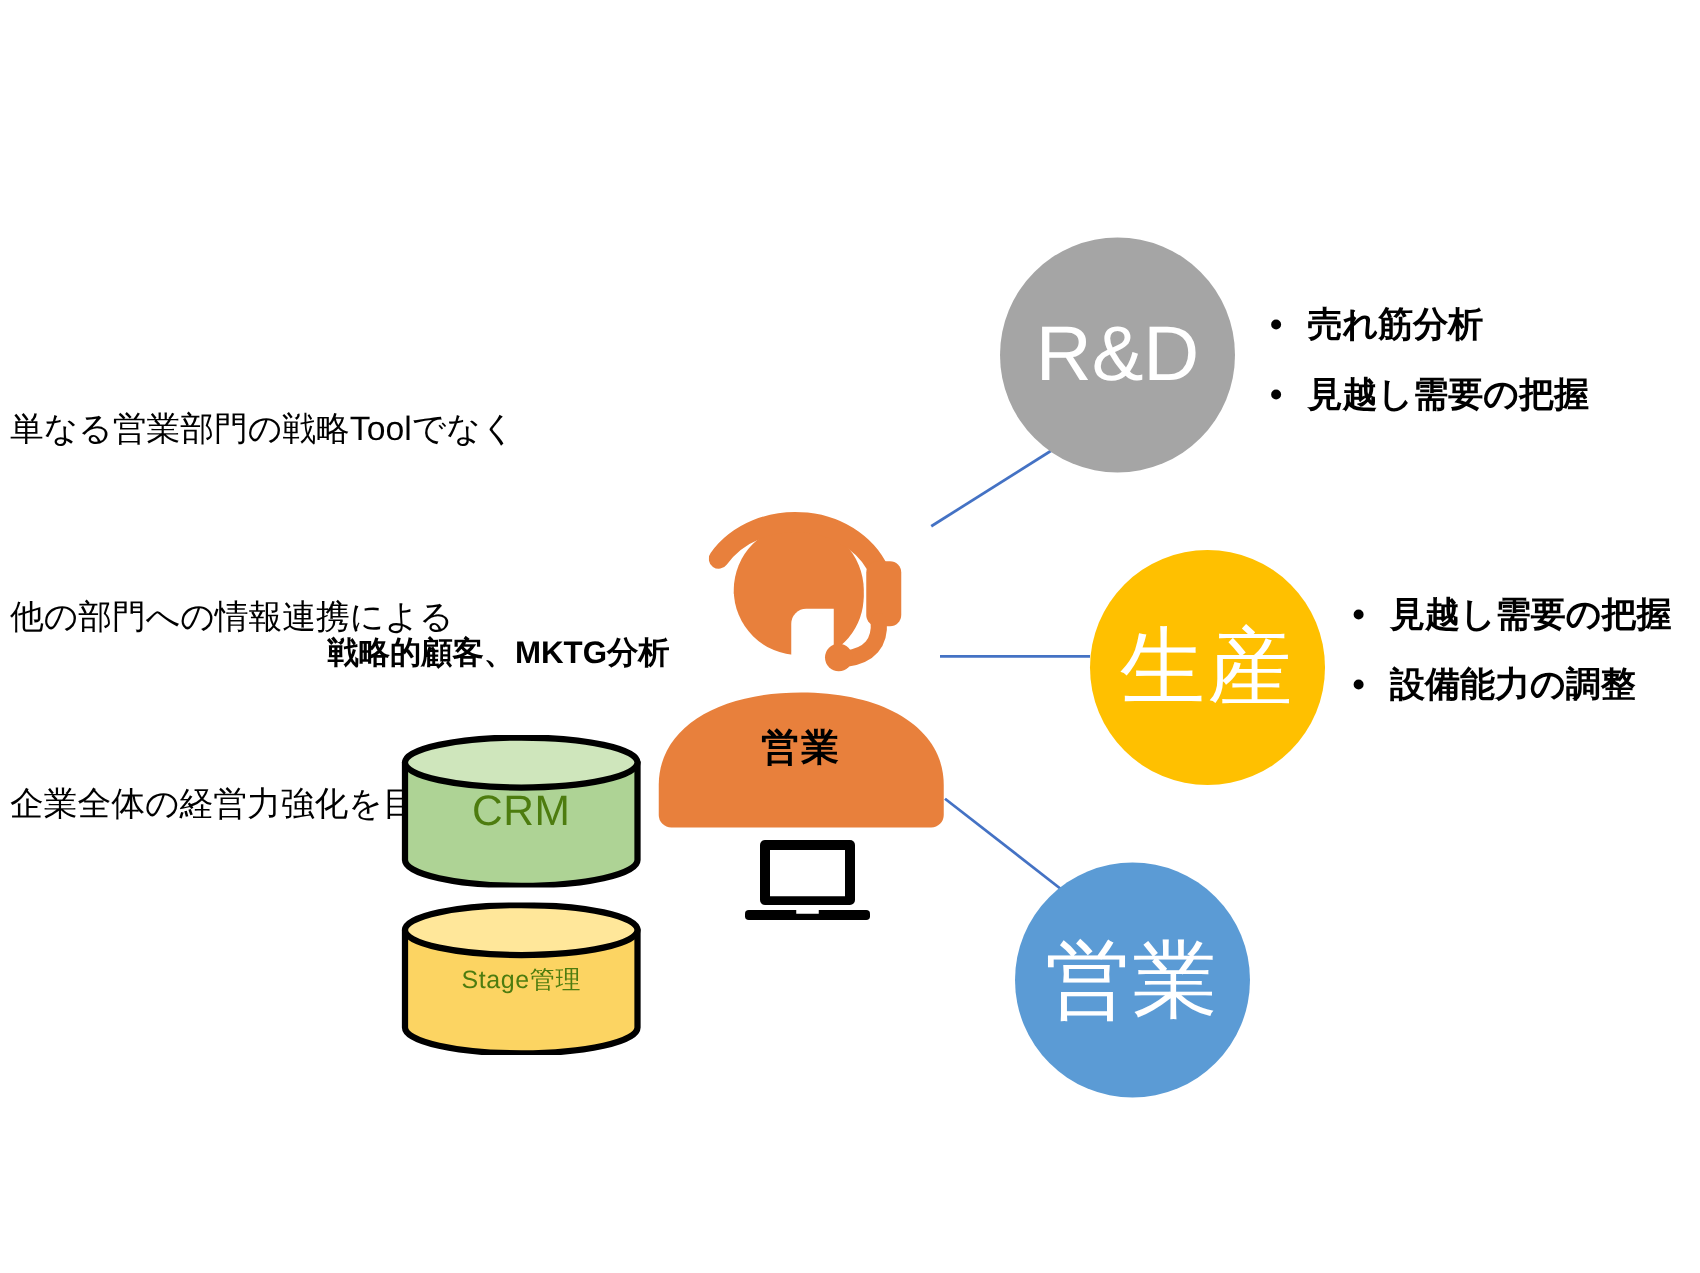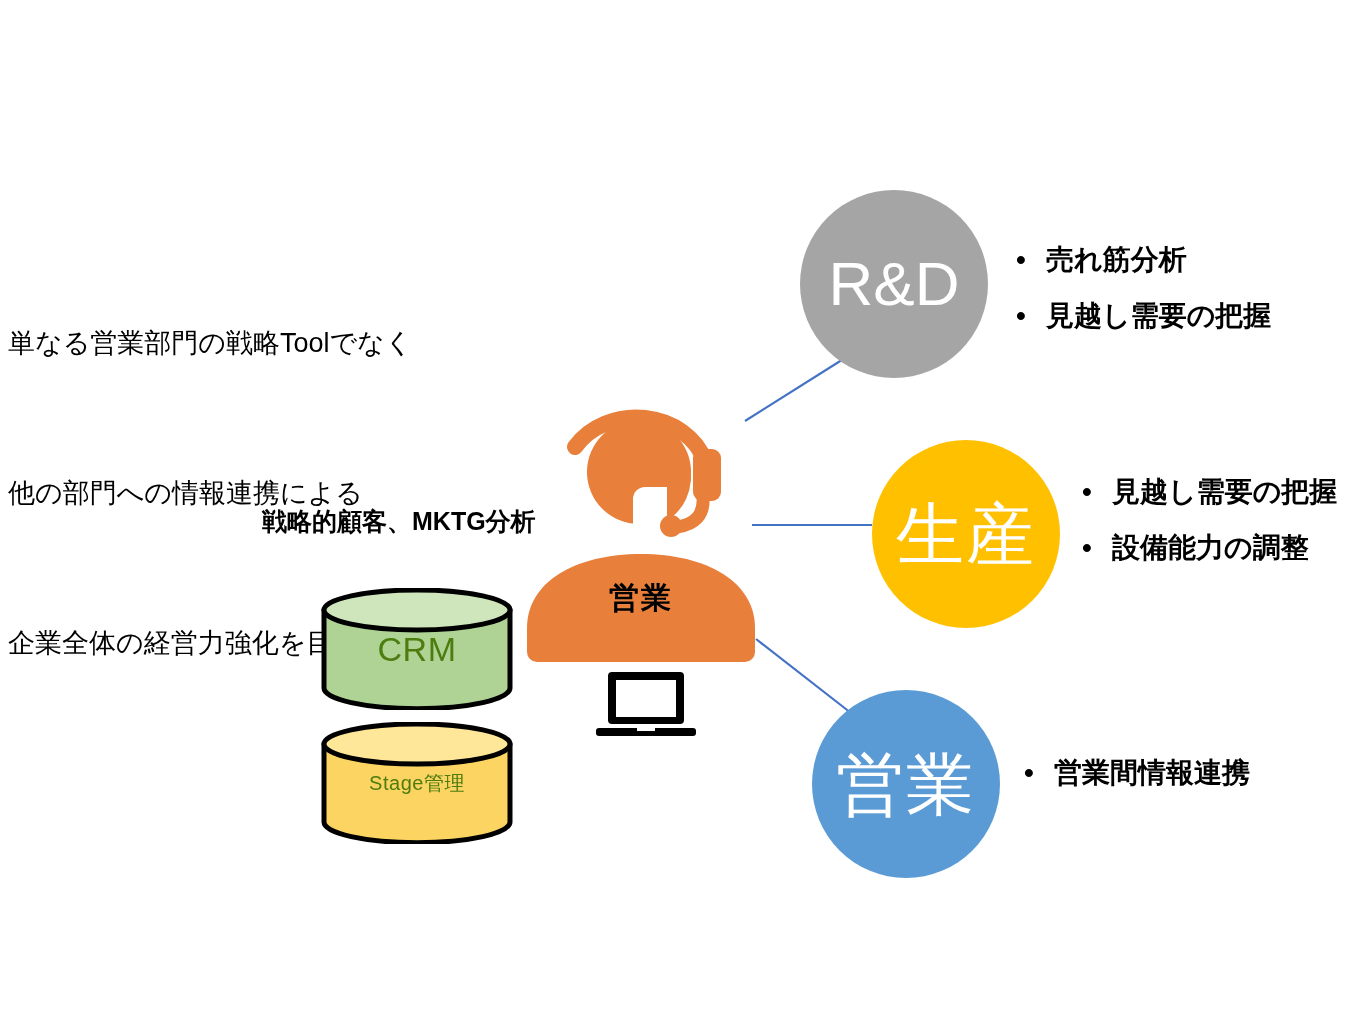--- a/index.html
+++ b/index.html
@@ -249,17 +249,14 @@
     <span class="circle-label">生産</span>
   </div>
   <ul class="bullet-list" id="bullets-seisan">
     <li>見越し需要の把握</li>
     <li>設備能力の調整</li>
   </ul>
 
   <div class="dept-circle" id="circle-eigyo">
     <span class="circle-label">営業</span>
   </div>
-  <ul class="bullet-list" id="bullets-eigyo">
-    <li>営業間情報連携</li>
-  </ul>
 
 </div>
 
 </body></html>

